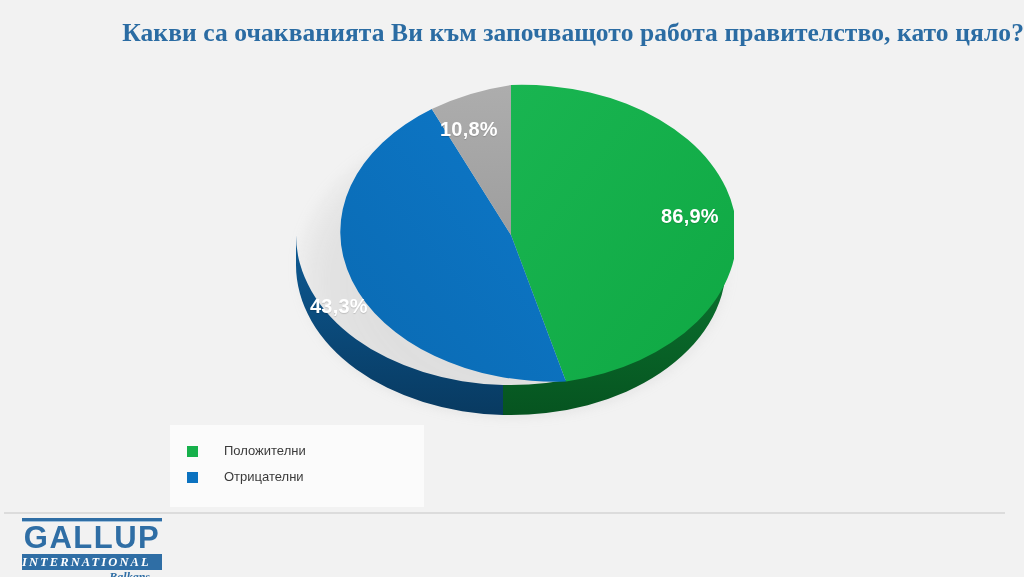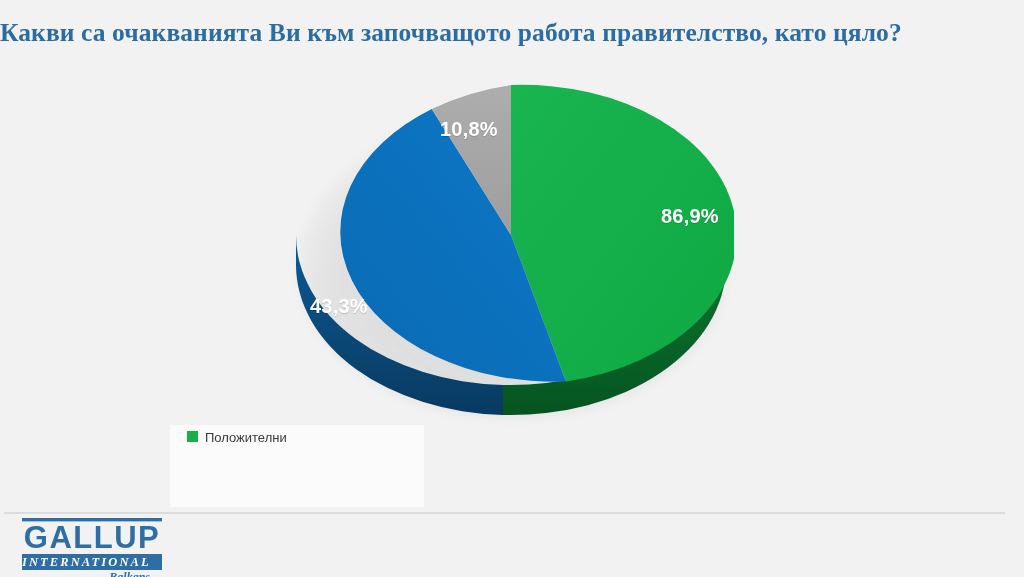--- a/index.html
+++ b/index.html
@@ -15,21 +15,21 @@
     overflow: hidden;
     position: relative;
   }
 
   
   .chart-title {
     position: absolute;
     left: 0;
     top: 18px;
     width: 1024px;
-    text-align: left;
+    text-align: right;
     font-family: "Liberation Serif", serif;
     font-size: 25.5px;
     font-weight: 700;
     color: #2b6ca3;
     letter-spacing: 0.1px;
     white-space: nowrap;
   }
 
   
   .plot-area {
@@ -84,23 +84,24 @@
     left: 170px;
     top: 425px;
     width: 254px;
     height: 82px;
     background: #fbfbfb;
     padding: 6px 0 4px 0;
     box-sizing: border-box;
   }
   .legend-item {
     display: flex;
-    align-items: flex-start;
+    align-items: flex-end;
     height: 26px;
     padding-left: 17px;
+    gap: 19px;
   }
   .legend-swatch {
     width: 11px;
     height: 11px;
     flex: 0 0 11px;
     margin-right: 7px;
   }
   .legend-text {
     font-size: 13px;
     color: #3a3a3a;
@@ -261,20 +262,24 @@
   </div>
 </div>
 
 <div class="legend">
 
   <div class="legend-item">
     <span class="legend-swatch" style="background:#16b04b"></span>
     <span class="legend-text">Положителни</span>
   </div>
 
+  <div class="legend-item">
+    <span class="legend-swatch" style="background:#0b72c0"></span>
+    <span class="legend-text">Отрицателни</span>
+  </div>
 
 </div>
 
 <div class="footer-rule"></div>
 
 <div class="logo">
   <div class="logo-toprule"></div>
   <div class="logo-gallup">GALLUP</div>
   <div class="logo-band"></div>
   <div class="logo-international">INTERNATIONAL</div>

